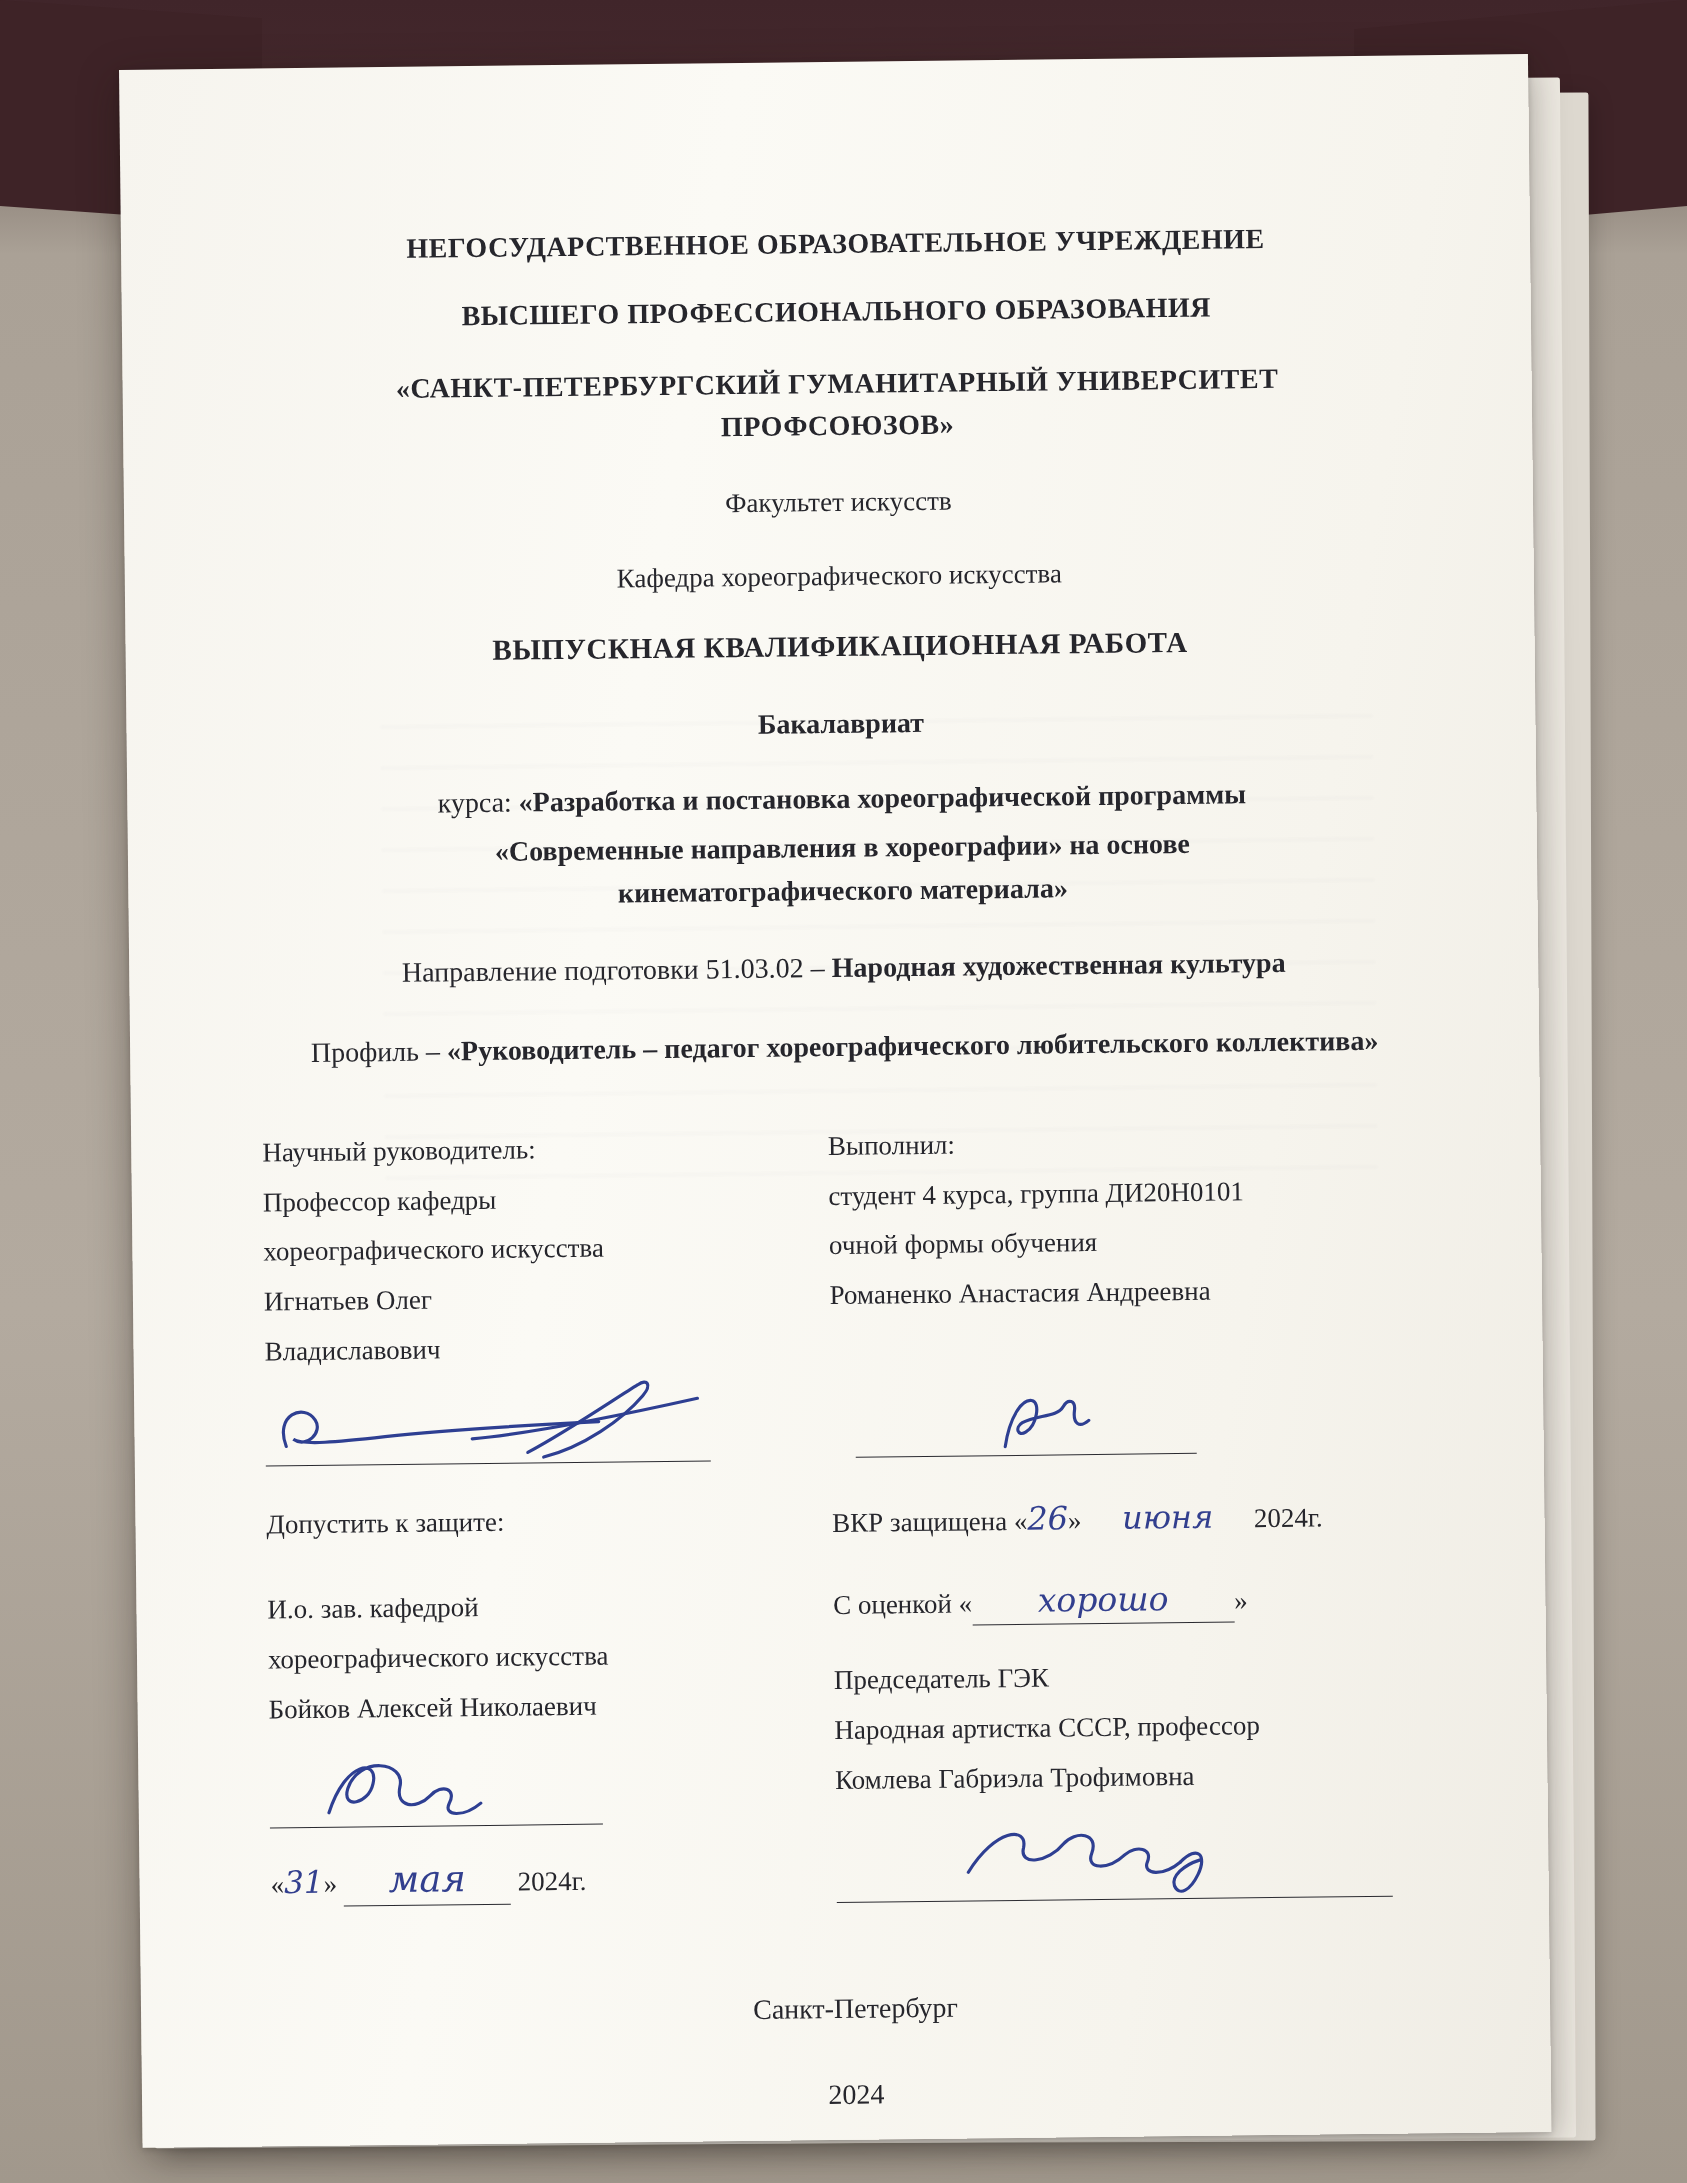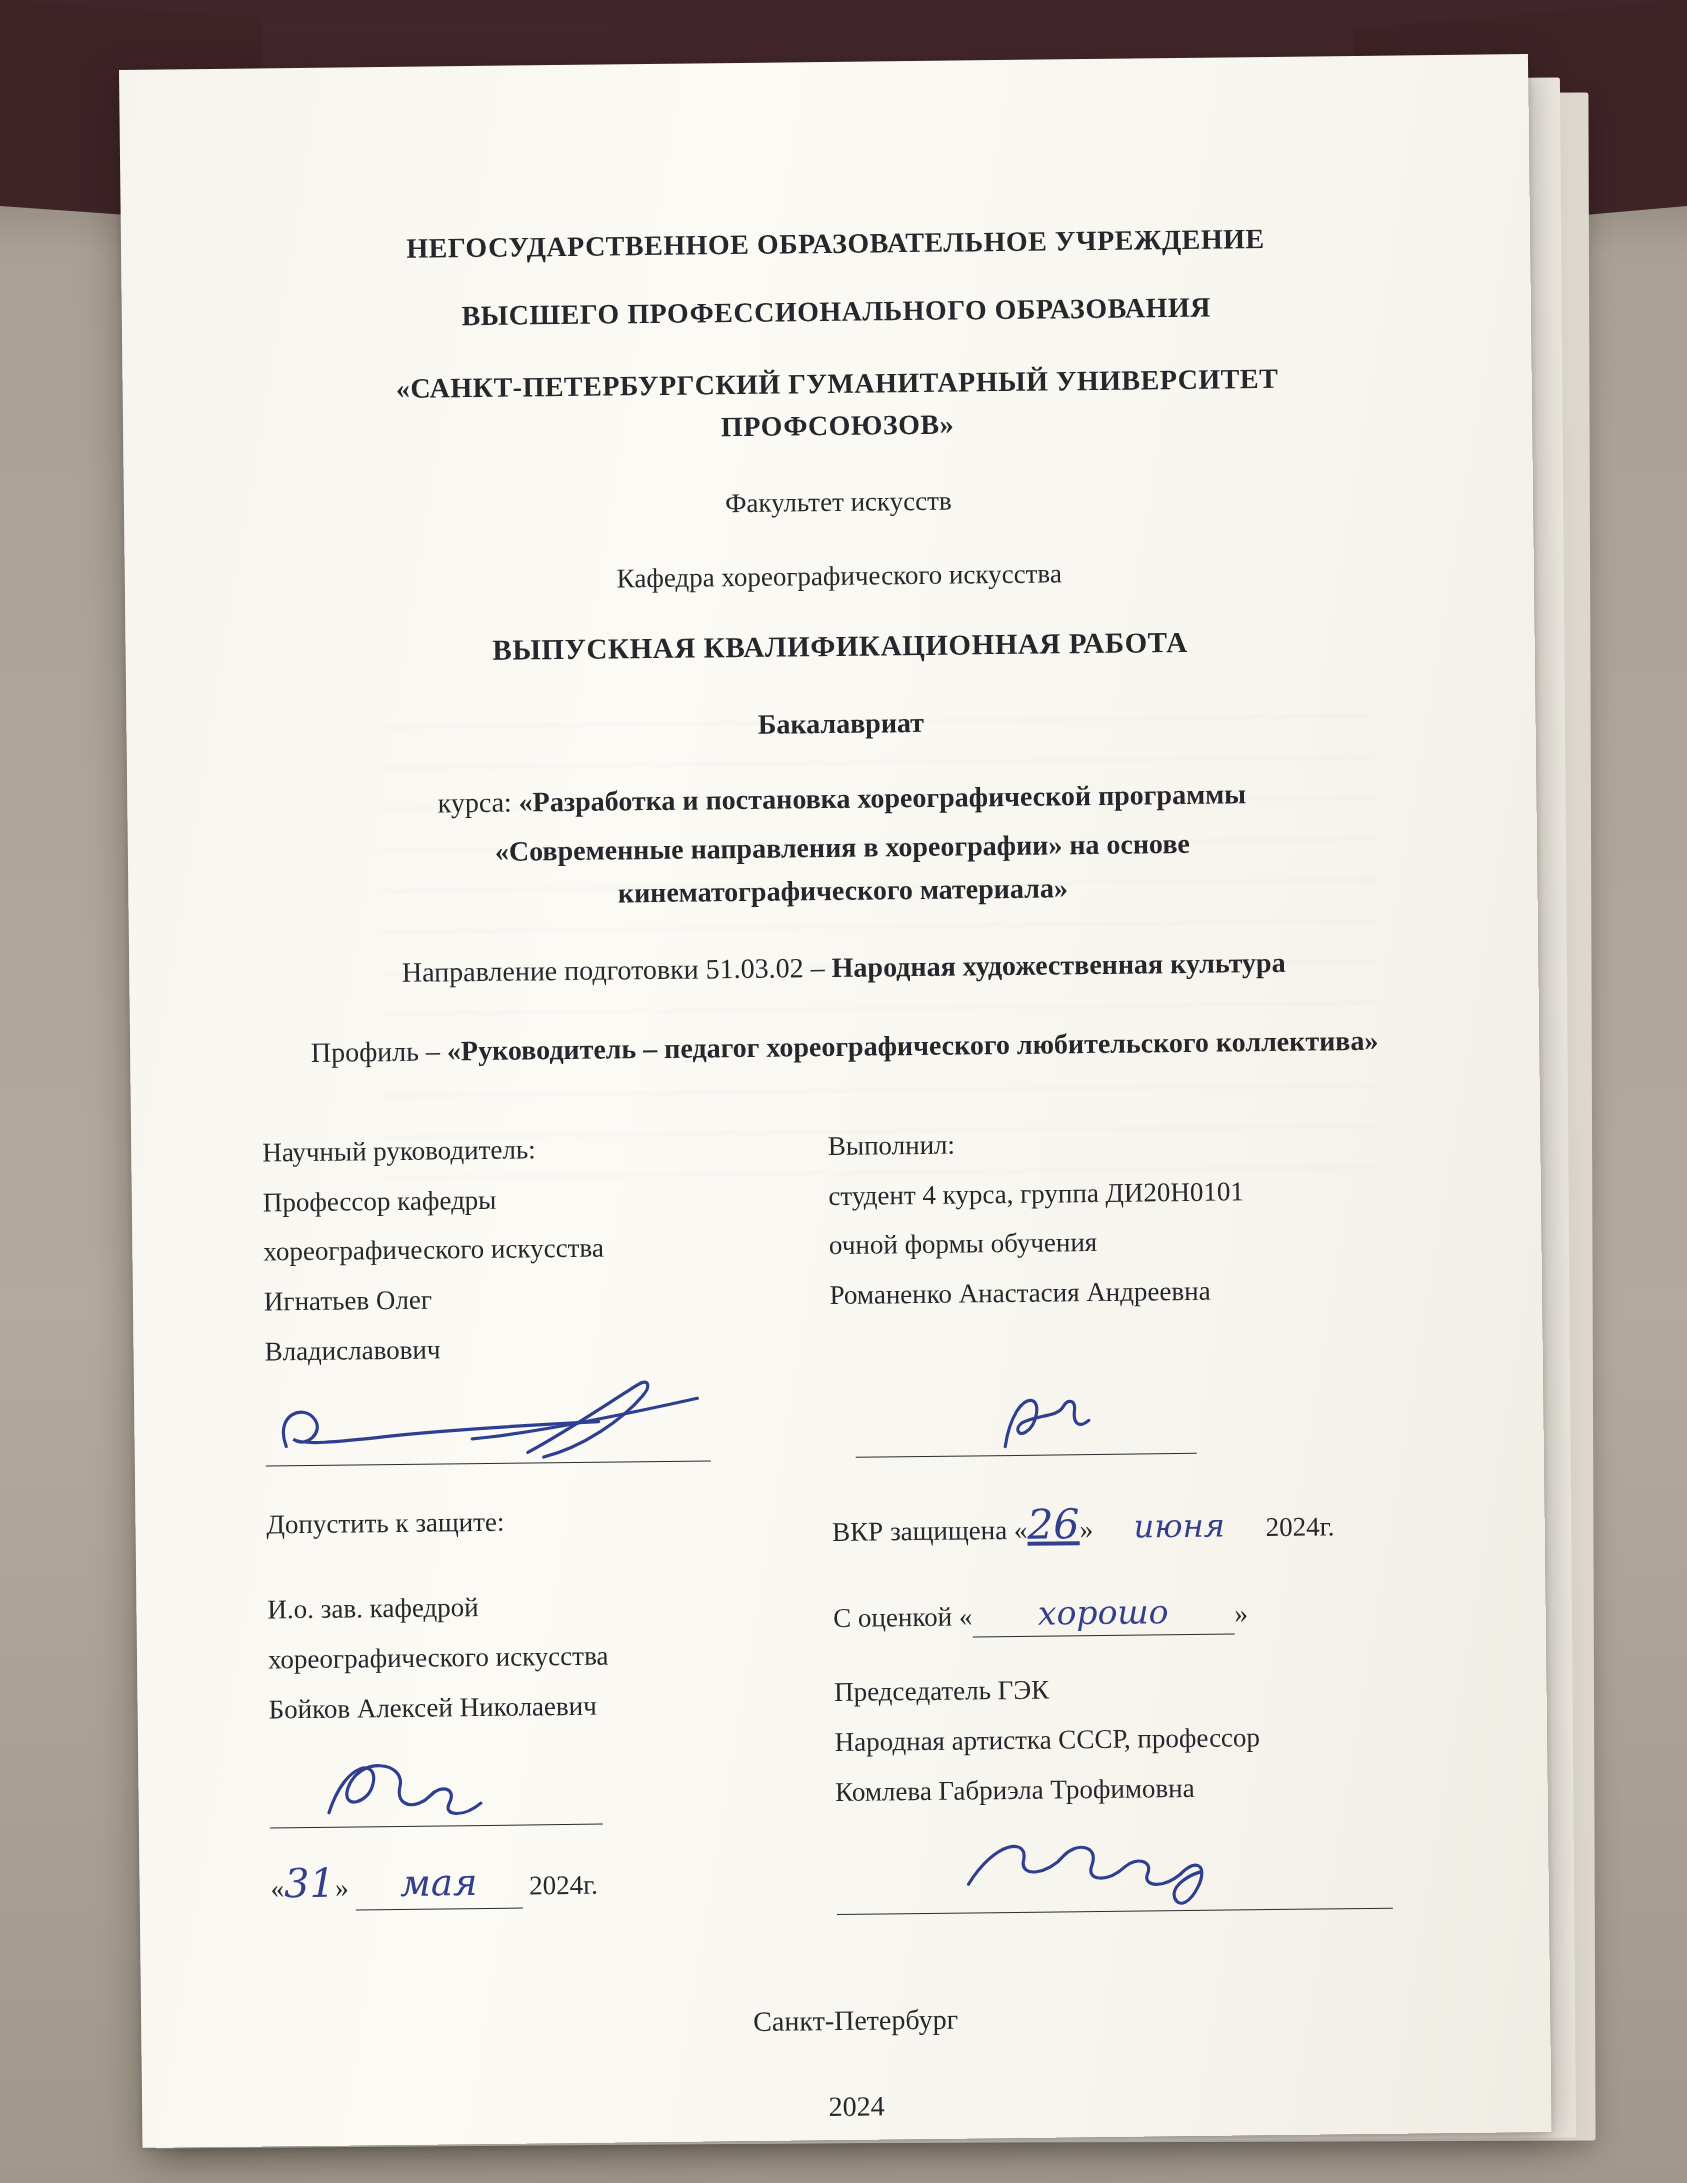--- a/index.html
+++ b/index.html
@@ -136,29 +136,29 @@
         <div class="col-line">хореографического искусства</div>
         <div class="col-line">Бойков Алексей Николаевич</div>
         <div class="sig-zone" style="height:95px;">
           <div class="sig-line" style="width:333px;"></div>
           <svg class="sig-svg" style="left:48px;" width="206" height="91" viewBox="0 0 260 115">
             <path class="ink" stroke-width="4" d="M14 86 C 36 20 78 18 70 50 C 64 76 30 82 38 56 C 52 14 112 22 104 54 C 98 80 124 84 142 66 C 158 50 176 58 166 76 C 158 92 184 94 206 76"></path>
           </svg>
         </div>
         <div class="gap8"></div>
         <div>
-          <span>«</span><span class="hand" style="font-size:40px;text-align:right;">31</span><span>»</span>
+          <span>«</span><span class="hand" style="font-size:31px;text-align:right;">31</span><span>»</span>
           <span class="slot" style="width:167px;"><span class="hand" style="font-size:37px;">мая</span></span>
           <span>2024г.</span>
         </div>
       </div>
 
       <div>
         <div class="col-line" style="margin-bottom:38px;">
-          <span>ВКР защищена «</span><span class="hand" style="font-size:41px;text-decoration:underline;">26</span><span>»</span>
+          <span>ВКР защищена «</span><span class="hand" style="font-size:32px;">26</span><span>»</span>
           <span class="slot" style="width:159px;border-bottom:none;"><span class="hand" style="font-size:32px;">июня</span></span>
           <span>2024г.</span>
         </div>
         <div class="col-line" style="margin-bottom:35px;">
           <span>С оценкой «</span><span class="slot" style="width:262px;"><span class="hand" style="font-size:33px;">хорошо</span></span><span>»</span>
         </div>
         <div class="col-line">Председатель ГЭК</div>
         <div class="col-line">Народная артистка СССР, профессор</div>
         <div class="col-line">Комлева Габриэла Трофимовна</div>
         <div class="sig-zone" style="height:99px;">

